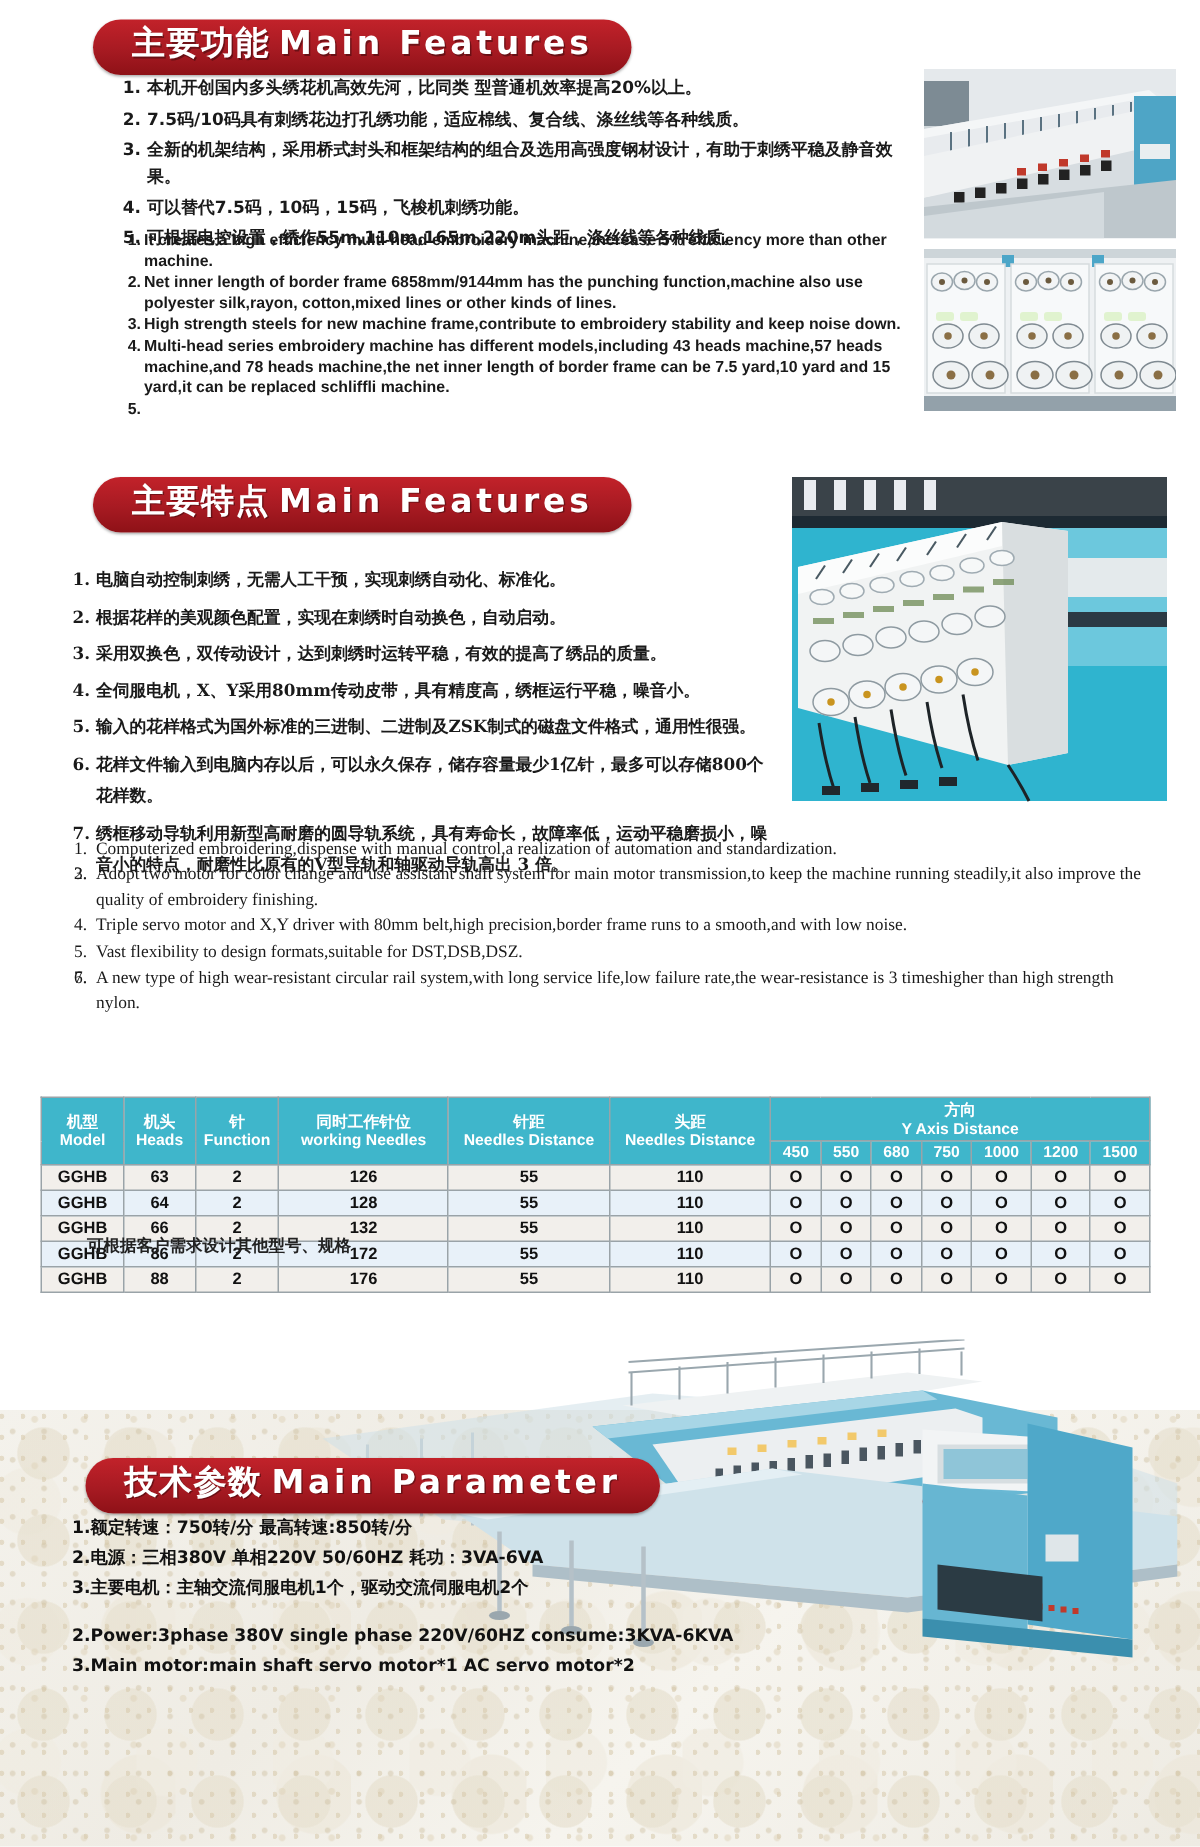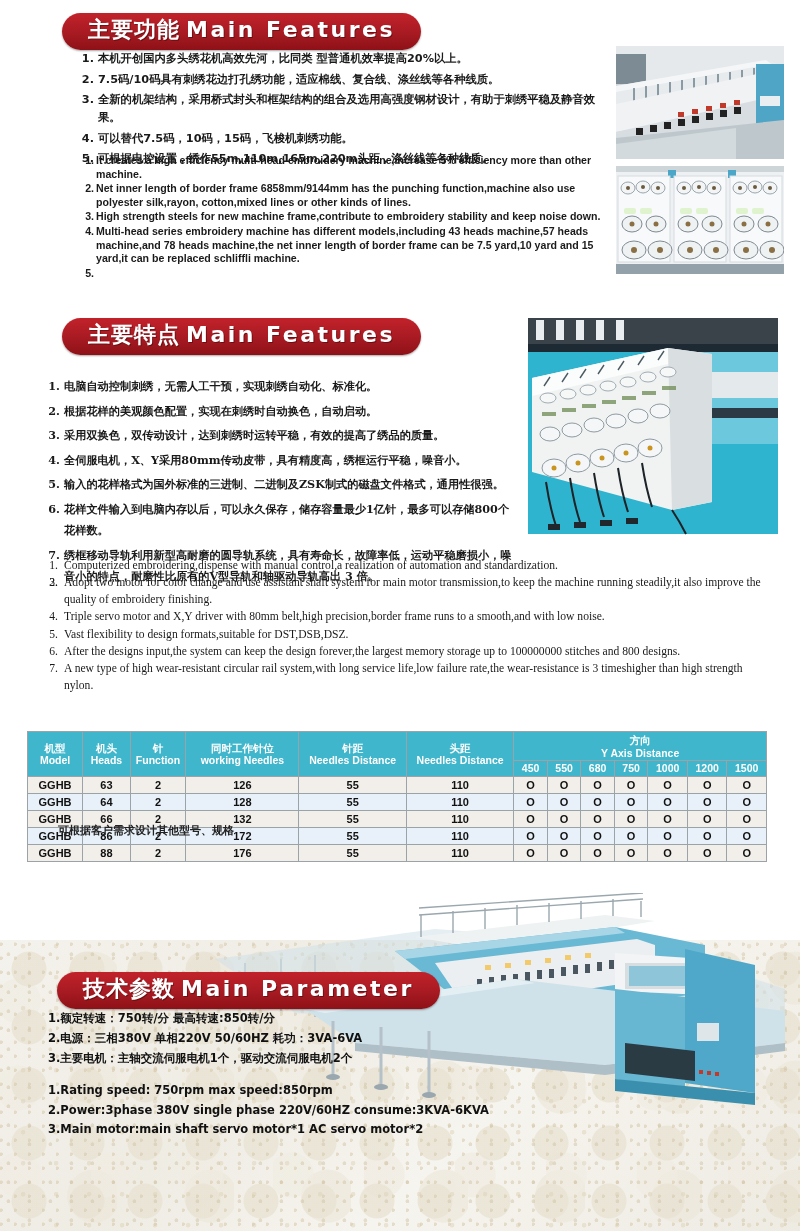--- a/index.html
+++ b/index.html
@@ -308,21 +308,21 @@
     <li><span class="num">6.</span><span>花样文件输入到电脑内存以后，可以永久保存，储存容量最少1亿针，最多可以存储800个花样数。</span></li>
     <li><span class="num">7.</span><span>绣框移动导轨利用新型高耐磨的圆导轨系统，具有寿命长，故障率低，运动平稳磨损小，噪音小的特点，耐磨性比原有的V型导轨和轴驱动导轨高出 3 倍。</span></li>
   </ul>
 
   <ul id="ft-en" class="en-list">
     <li><span class="num">1.</span><span>Computerized embroidering,dispense with manual control,a realization of automation and standardization.</span></li>
     <li><span class="num">2.</span></li>
     <li><span class="num">3.</span><span>Adopt two motor for color change and use assistant shaft system for main motor transmission,to keep the machine running steadily,it also  improve the quality of embroidery finishing.</span></li>
     <li><span class="num">4.</span><span>Triple servo motor and X,Y driver with 80mm belt,high precision,border frame runs to a smooth,and with low noise.</span></li>
     <li><span class="num">5.</span><span>Vast flexibility to design formats,suitable for DST,DSB,DSZ.</span></li>
-    <li><span class="num">6.</span><span>After the designs input,the system can keep the design forever,the largest memory storage up to 100000000 stitches and 800 designs.</span></li>
+    <li><span class="num">6.</span></li>
     <li><span class="num">7.</span><span>A new type of high wear-resistant circular rail system,with long service life,low failure rate,the wear-resistance is 3 timeshigher than high strength nylon.</span></li>
   </ul>
 
   <div id="photo-control-box" class="photo">
     <svg viewBox="0 0 262 228" width="262" height="228" preserveAspectRatio="none">
       <rect width="262" height="228" fill="#ffffff"></rect>
       <rect x="6" y="6" width="250" height="216" fill="#2fb4cf"></rect>
       <rect x="6" y="6" width="250" height="26" fill="#3a4349"></rect>
       <g fill="#e9edf0">
           <rect x="14" y="8" width="8" height="20"></rect>
@@ -624,16 +624,15 @@
   </span>
 </div>
 
 <div id="pm-cn">
   <div class="pm-line">1.额定转速：750转/分  最高转速:850转/分</div>
   <div class="pm-line">2.电源：三相380V 单相220V 50/60HZ     耗功：3VA-6VA</div>
   <div class="pm-line">3.主要电机：主轴交流伺服电机1个，驱动交流伺服电机2个</div>
 </div>
 
 <div id="pm-en">
-  <div class="pm-line">1.Rating speed:  750rpm  max speed:850rpm</div>
   <div class="pm-line">2.Power:3phase 380V  single phase 220V/60HZ  consume:3KVA-6KVA</div>
   <div class="pm-line">3.Main motor:main shaft servo motor*1  AC servo motor*2</div>
 </div>
 
 </body></html>

